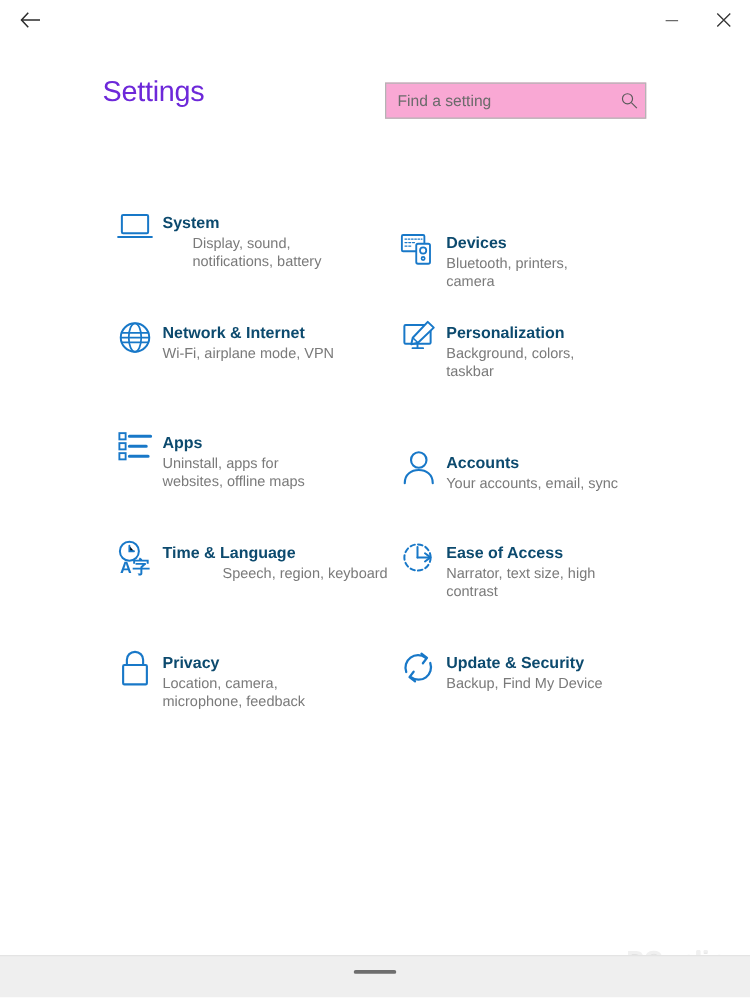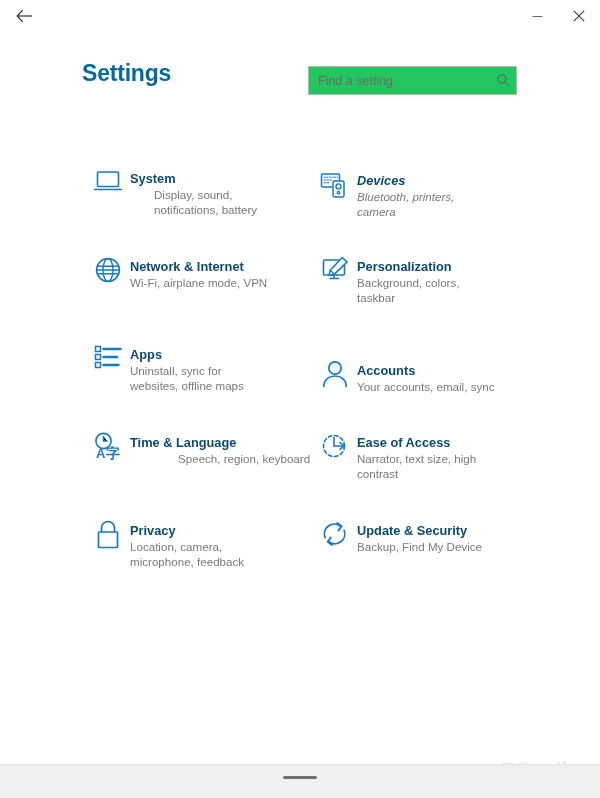--- a/index.html
+++ b/index.html
@@ -56,33 +56,33 @@
     top: 58px;
     left: 0;
     width: 600px;
     height: 46px;
   }
   .page-title {
     position: absolute;
     left: 82px;
     top: 0;
     font-size: 23px;
-    font-weight: 700;
+    font-weight: 400;
     letter-spacing: -0.2px;
-    color: #0369a1;
+    color: #6d28d9;
     line-height: 30px;
   }
   .search-box {
     position: absolute;
     left: 308px;
     top: 66px;
     width: 209px;
     height: 29px;
     border: 1px solid #b4b4b4;
-    background: #22c55e;
+    background: #f9a8d4;
     box-sizing: border-box;
     display: flex;
     align-items: center;
   }
   .search-input {
     flex: 1;
     border: none;
     outline: none;
     background: transparent;
     font-family: "Liberation Sans", sans-serif;
@@ -237,21 +237,21 @@
         <rect x="4.5" y="4" width="21" height="14.5" rx="1" fill="none" stroke="#1878c8" stroke-width="1.6"></rect>
         <path d="M1.5 21.5 H28.5" stroke="#1878c8" stroke-width="1.6" stroke-linecap="round"></path>
       </svg>
     </span>
     <span class="tile-text">
       <span class="tile-title">System</span>
       <span class="tile-desc" style="display:block;margin-left:24px;">Display, sound, notifications, battery</span>
     </span>
   </div>
 
-  <div class="tile" style="left:313px; top:2px;font-style:italic;">
+  <div class="tile" style="left:313px; top:16px;">
     <span class="tile-icon">
       <svg width="30" height="30" viewBox="0 0 30 30">
         <rect x="1.5" y="4" width="18" height="13" rx="1" fill="none" stroke="#1878c8" stroke-width="1.5"></rect>
         <g stroke="#1878c8" stroke-width="1" stroke-linecap="round">
           <path d="M4 7.2 h1.3 M6.6 7.2 h1.3 M9.2 7.2 h1.3 M11.8 7.2 h1.3 M14.4 7.2 h1.3 M17 7.2 h0.6"></path>
           <path d="M4 10 h1.6 M7 10 h1.6 M10 10 h1.6"></path>
           <path d="M4 12.8 h1.6 M7 12.8 h1.6"></path>
         </g>
         <rect x="13" y="11" width="11" height="16" rx="1.4" fill="#ffffff" stroke="#1878c8" stroke-width="1.5"></rect>
         <circle cx="18.5" cy="16.4" r="2.5" fill="none" stroke="#1878c8" stroke-width="1.4"></circle>
@@ -297,21 +297,21 @@
     <span class="tile-icon">
       <svg width="28" height="26" viewBox="0 0 28 26">
         <rect x="1.5" y="2.5" width="5" height="5" fill="none" stroke="#1878c8" stroke-width="1.5"></rect>
         <rect x="1.5" y="10.5" width="5" height="5" fill="none" stroke="#1878c8" stroke-width="1.5"></rect>
         <rect x="1.5" y="18.5" width="5" height="5" fill="none" stroke="#1878c8" stroke-width="1.5"></rect>
         <path d="M9.5 5 H26.5 M9.5 13 H23 M9.5 21 H24.5" stroke="#1878c8" stroke-width="2.4" stroke-linecap="round"></path>
       </svg>
     </span>
     <span class="tile-text">
       <span class="tile-title">Apps</span>
-      <span class="tile-desc" style="display:block;">Uninstall, sync for websites, offline maps</span>
+      <span class="tile-desc" style="display:block;">Uninstall, apps for websites, offline maps</span>
     </span>
   </div>
 
   <div class="tile" style="left:313px; top:192px;">
     <span class="tile-icon">
       <svg width="26" height="28" viewBox="0 0 26 28">
         <circle cx="13" cy="8" r="6.2" fill="none" stroke="#1878c8" stroke-width="1.7"></circle>
         <path d="M1.8 26.5 C1.8 19.4 7.1 16 13 16 C18.9 16 24.2 19.4 24.2 26.5" fill="none" stroke="#1878c8" stroke-width="1.7" stroke-linecap="round"></path>
       </svg>
     </span>

